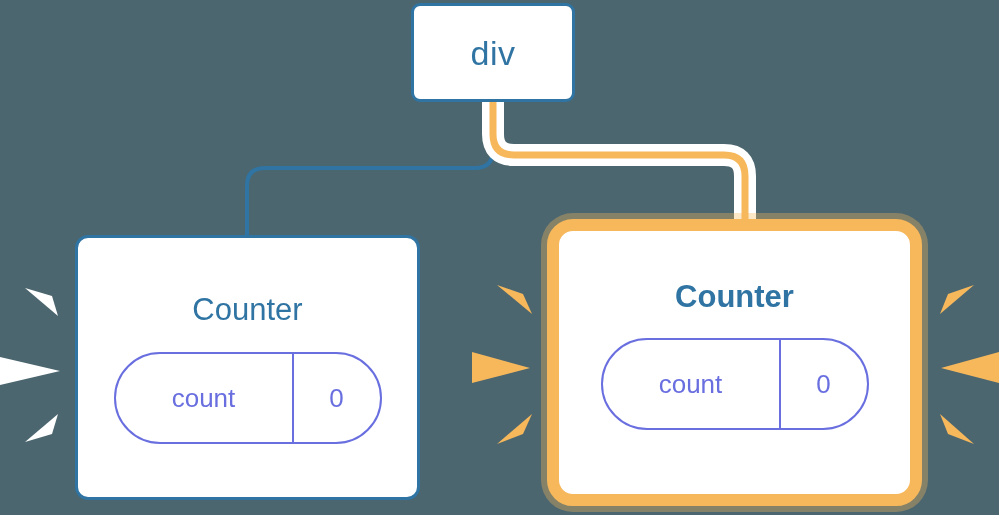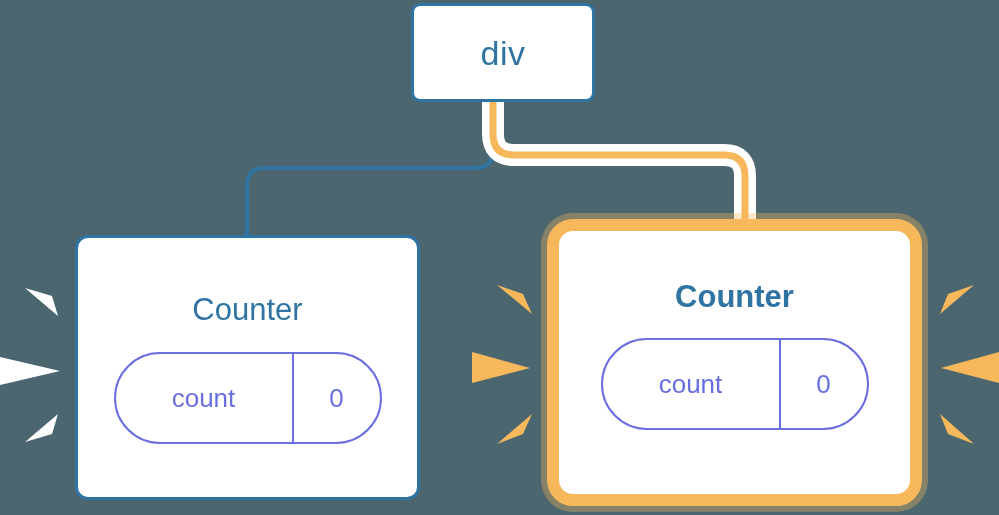--- a/index.html
+++ b/index.html
@@ -38,21 +38,21 @@
     box-sizing: border-box;
     display: flex;
     flex-direction: column;
     align-items: center;
   }
 
   
   .node-root {
     left: 411px;
     top: 3px;
-    width: 184px;
+    width: 164px;
     height: 99px;
     border: 3px solid #2f74a3;
     border-radius: 9px;
     justify-content: center;
   }
   .root-label {
     font-size: 34px;
     color: #2f74a3;
     letter-spacing: 0.5px;
     line-height: 1;

